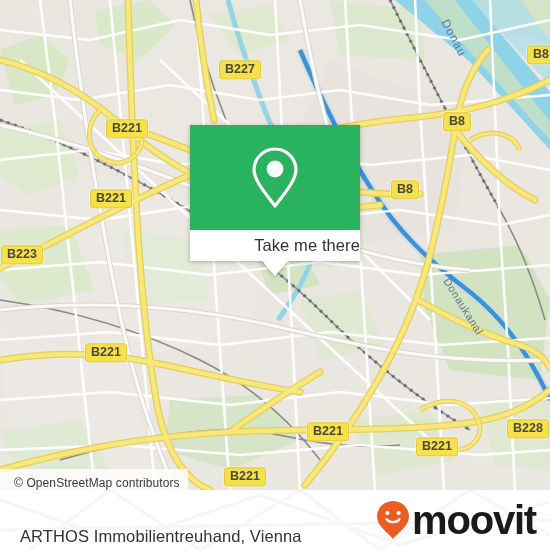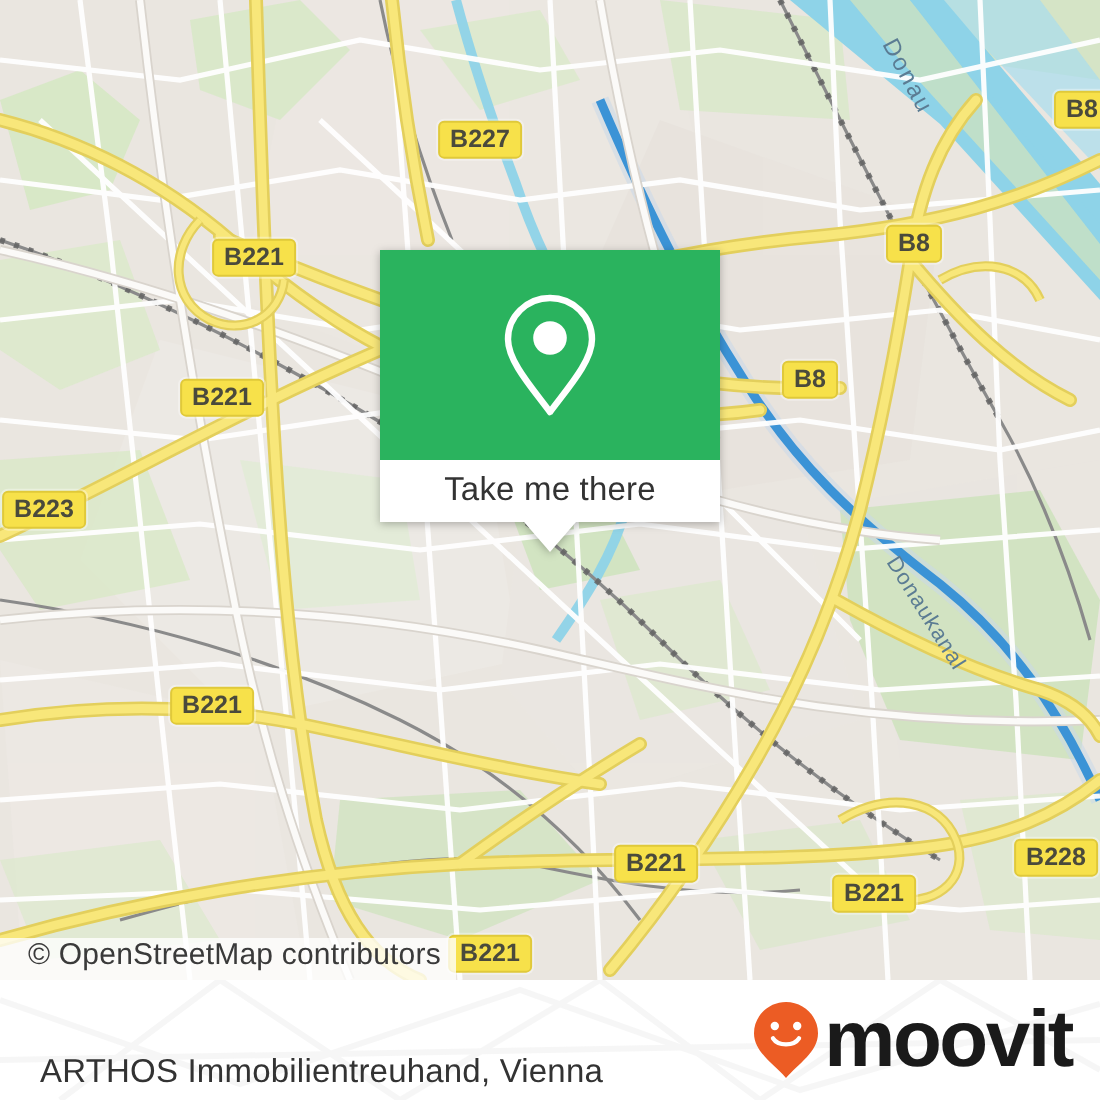--- a/index.html
+++ b/index.html
@@ -33,23 +33,23 @@
   .map svg { display: block; }
 
   
   .attribution {
     position: absolute;
     left: 0;
     top: 469px;
     height: 21px;
     padding: 0 8px 0 14px;
     display: flex;
-    align-items: flex-start;
+    align-items: flex-end;
     background: rgba(255,255,255,0.78);
-    font-size: 15px;
+    font-size: 12px;
     color: #3a3a3a;
     letter-spacing: 0.1px;
     white-space: nowrap;
     z-index: 40;
   }
 
   
   .callout {
     position: absolute;
     left: 190px;
@@ -63,21 +63,21 @@
     background: #2ab35e;
     display: flex;
     align-items: center;
     justify-content: center;
   }
   .callout-bottom {
     height: 31px;
     background: #ffffff;
     display: flex;
     align-items: center;
-    justify-content: center;
+    justify-content: flex-end;
     font-size: 16.5px;
     color: #333333;
     letter-spacing: 0.1px;
   }
   .callout-tail {
     position: absolute;
     left: 50%;
     top: 136px;
     margin-left: -13px;
     width: 0;

